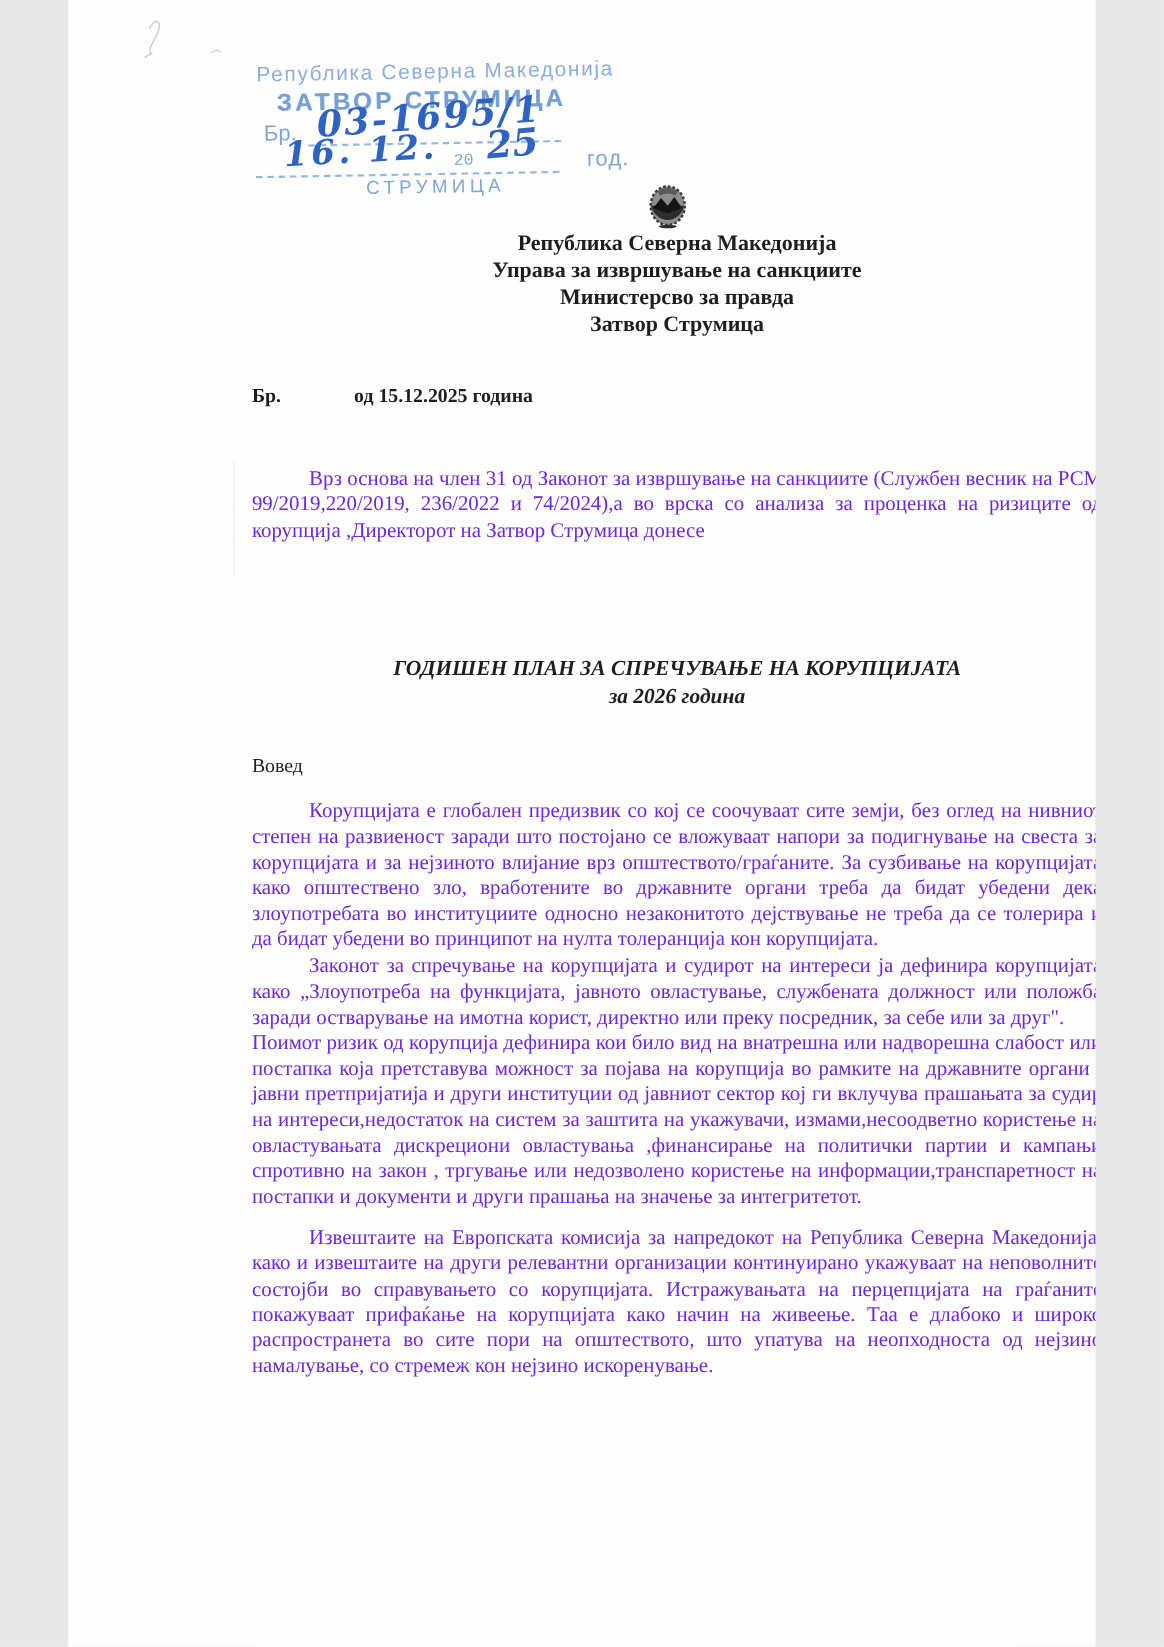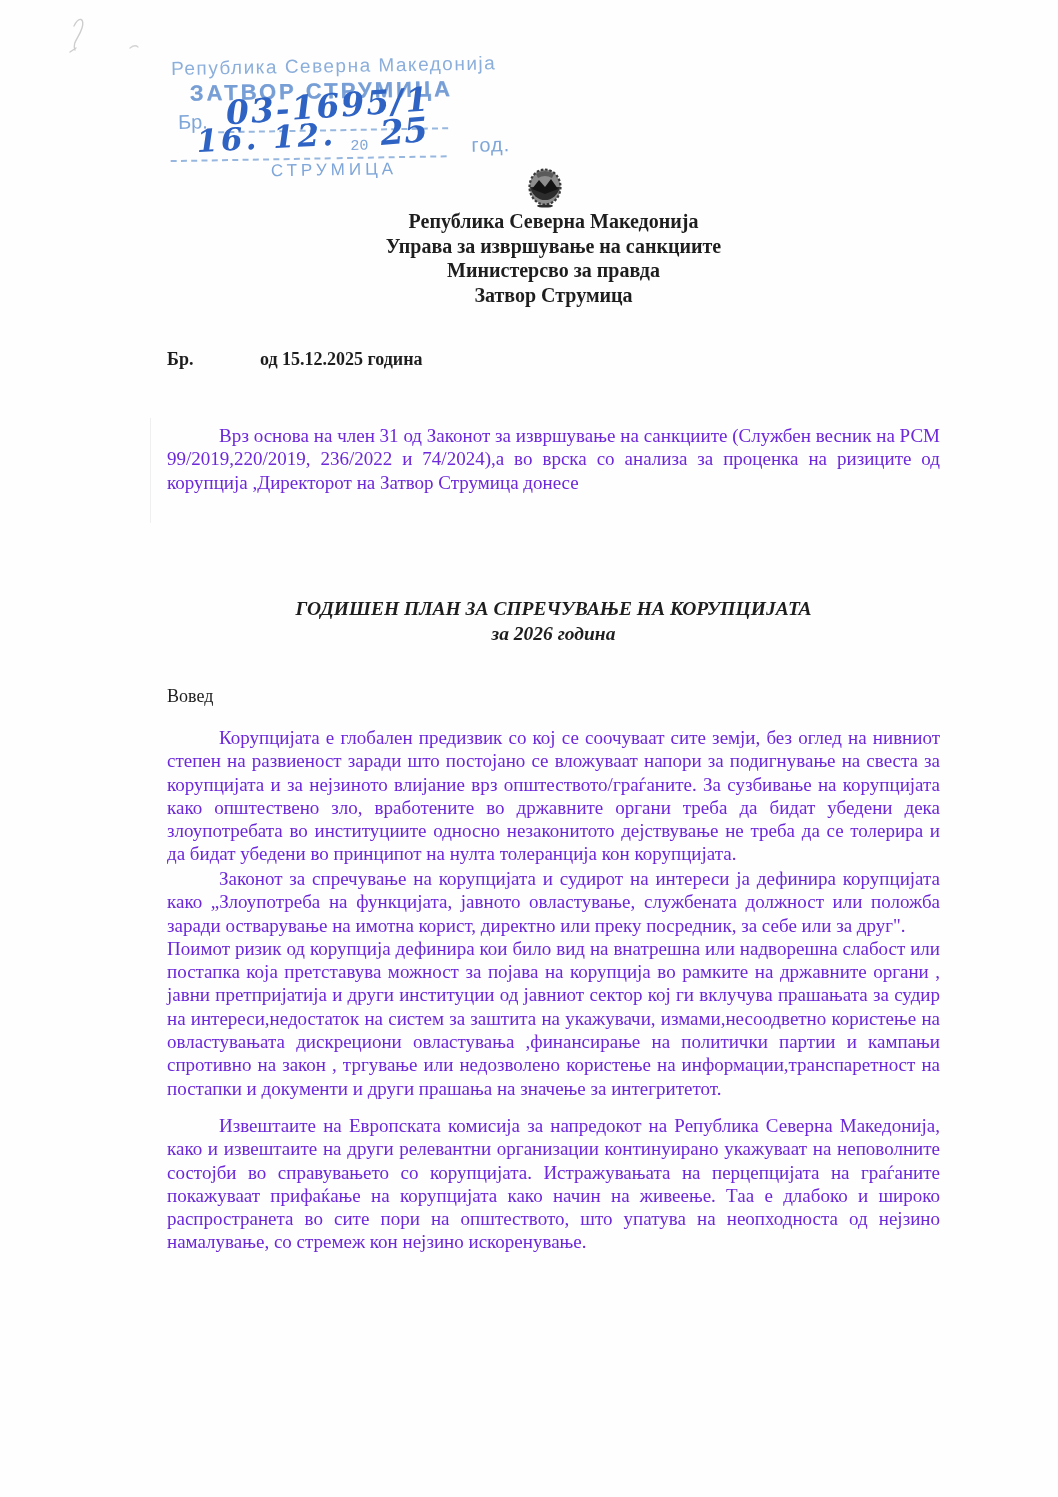--- a/index.html
+++ b/index.html
@@ -1,19 +1,19 @@
 <!DOCTYPE html>
 <html><head>
 <meta charset="utf-8">
 <style>
   * { margin:0; padding:0; box-sizing:border-box; }
   html,body { background:#e8e8e8; }
   body { font-family:"Liberation Serif", serif; }
   .page {
-    position:relative; width:1058px; height:1497px;
+    position:relative; width:934px; height:1497px;
     background:#fefefe; overflow:hidden; margin:0 auto;
     color:#1e1e1e;
   }
 
   
   .pencil { position:absolute; left:52px; top:12px; opacity:.75; }
 
   
   .stamp {
     position:absolute; left:158px; top:50px; width:380px; height:140px;

